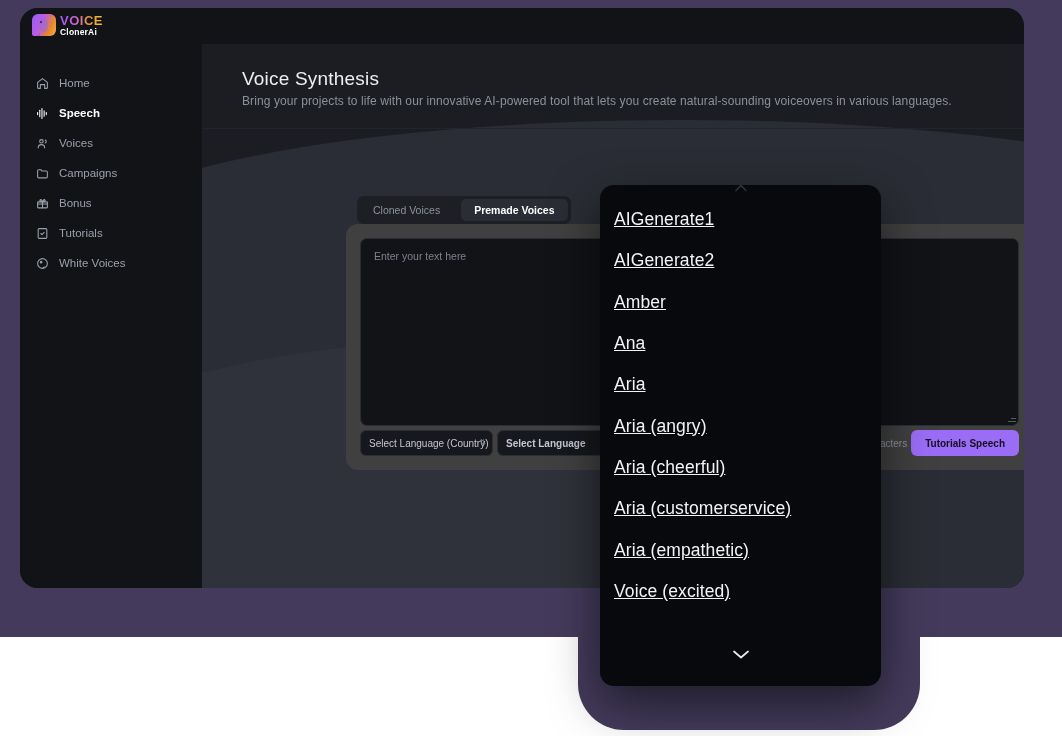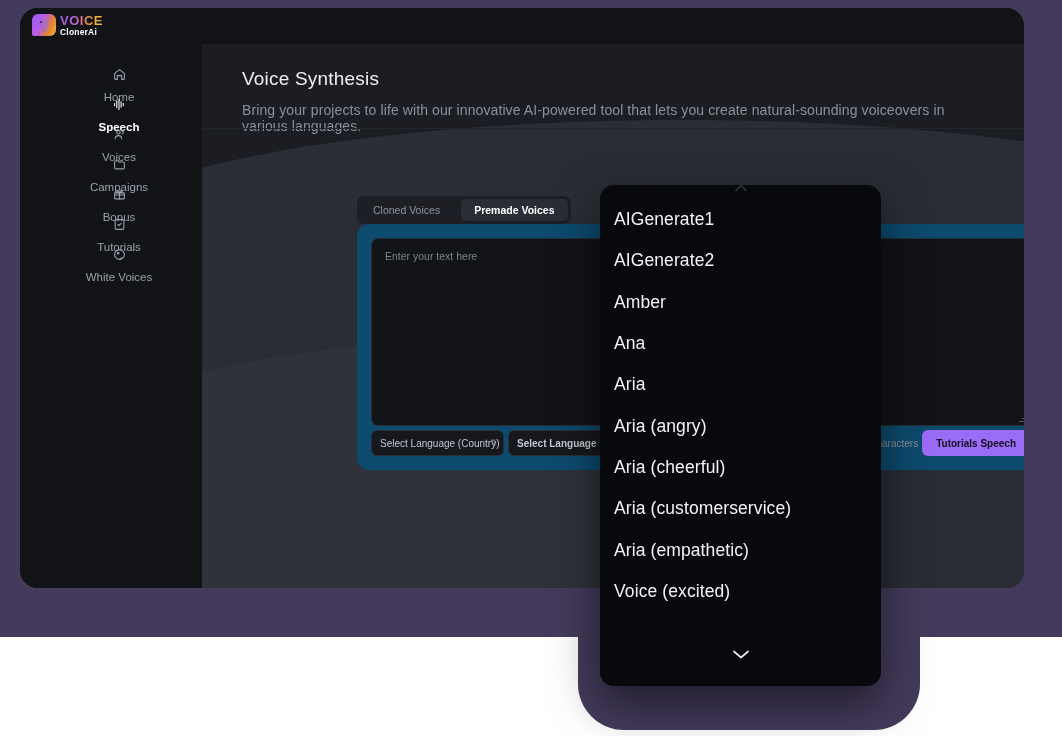--- a/index.html
+++ b/index.html
@@ -117,21 +117,20 @@
   }
   .nav-item {
     display: flex;
     align-items: center;
     gap: 10px;
     height: 30px;
     padding-left: 16px;
     color: #9aa0ab;
     font-size: 11.5px;
     cursor: pointer;
-    flex-direction: column;
   }
   .nav-item.active { color: #ffffff; font-weight: 700; }
   .nav-icon {
     width: 13px; height: 13px;
     display: flex; align-items: center; justify-content: center;
     flex: 0 0 13px;
   }
   .nav-icon svg { width: 13px; height: 13px; display: block; }
 
   
@@ -147,22 +146,22 @@
     left: 40px; top: 24px;
     width: 740px;
   }
   .page-title {
     font-size: 19px;
     font-weight: 400;
     color: #eceef2;
     letter-spacing: 0.2px;
   }
   .page-sub {
-    margin-top: 12px;
-    font-size: 14px;
+    margin-top: 4px;
+    font-size: 12px;
     color: #8b909b;
     letter-spacing: 0.1px;
   }
   .head-divider {
     position: absolute;
     left: 0; top: 84px;
     width: 822px; height: 1px;
     background: #23252c;
   }
 
@@ -206,23 +205,23 @@
     white-space: nowrap;
   }
   .tab.active {
     background: #2a2d35;
     color: #ffffff;
     font-weight: 700;
   }
 
   .synth-card {
     position: absolute;
-    left: 155px; top: 180px;
+    left: 144px; top: 180px;
     width: 687px; height: 246px;
-    background: #0c4a6e;
+    background: #404040;
     border-radius: 12px;
   }
   .text-area {
     position: absolute;
     left: 14px; top: 14px;
     width: 659px; height: 188px;
     background: #121317;
     border: 1px solid #2b2e36;
     border-radius: 7px;
   }
@@ -328,20 +327,21 @@
   .dd-item {
     height: 41.3px;
     display: flex;
     align-items: center;
     padding-left: 14px;
     font-size: 17.5px;
     color: #f2f3f5;
     letter-spacing: 0.1px;
     cursor: pointer;
     white-space: nowrap;
+    text-decoration: underline;
   }
   .dd-caret-down {
     position: absolute;
     left: 0; bottom: 24px;
     width: 281px;
     text-align: center;
     color: #e9eaee;
     font-size: 15px;
     line-height: 1;
     cursor: pointer;

